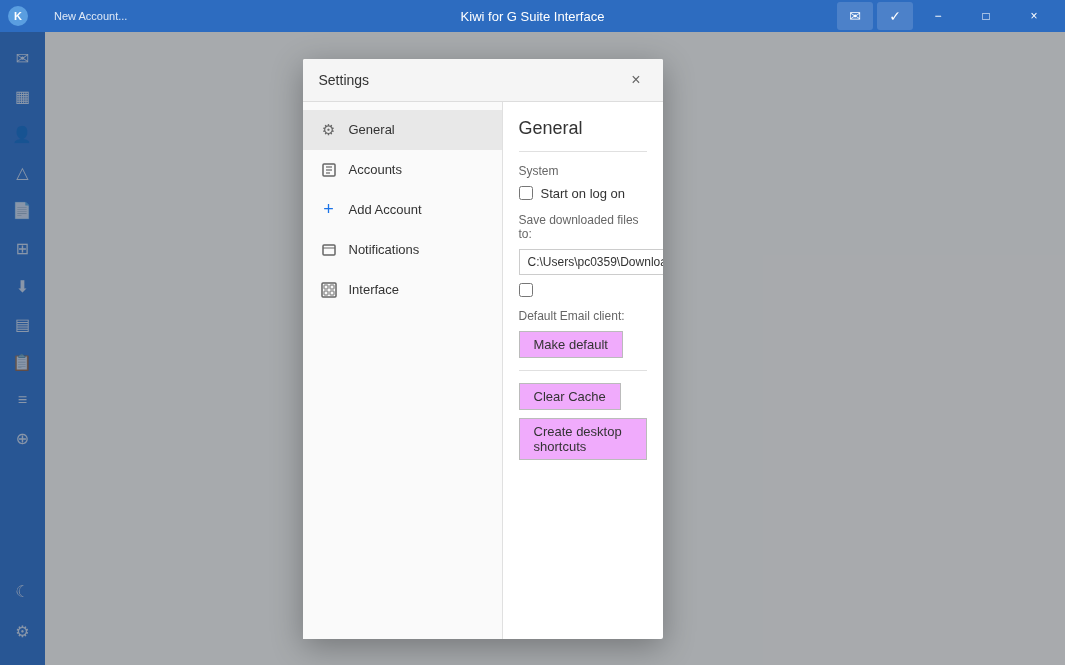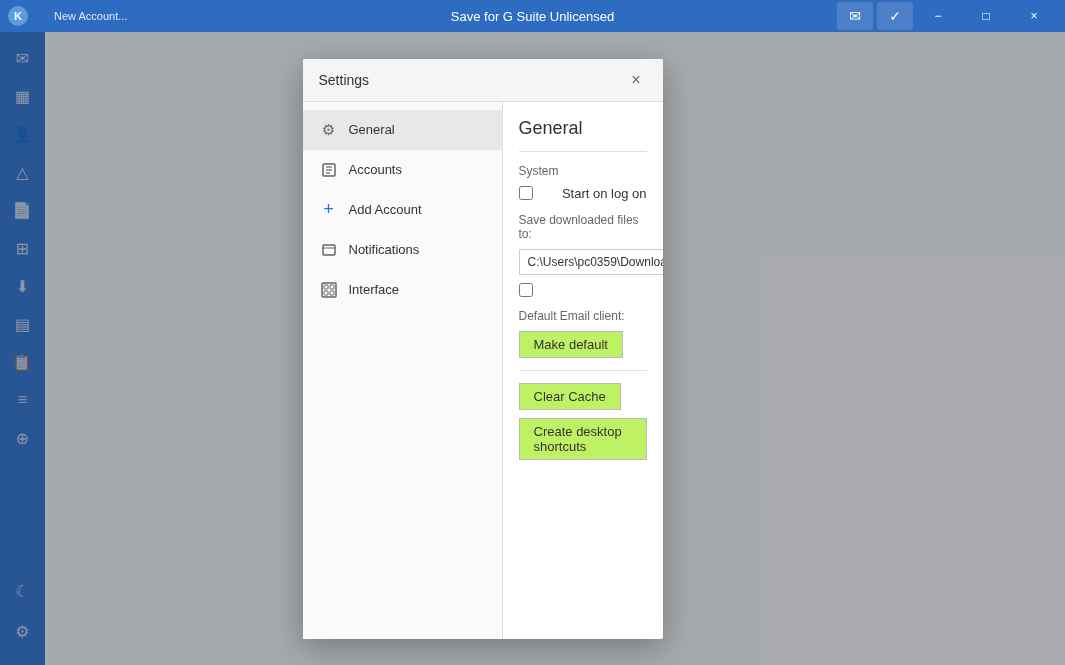--- a/index.html
+++ b/index.html
@@ -261,25 +261,24 @@
     .section-label {
       font-size: 12px;
       color: #666;
       margin-bottom: 8px;
       font-weight: 400;
     }
 
     .checkbox-row {
       display: flex;
       align-items: center;
-      gap: 17px;
+      gap: 8px;
       margin-bottom: 8px;
       color: #333;
       font-size: 13px;
-      justify-content: space-between;
     }
 
     .checkbox-row input[type="checkbox"] {
       width: 14px;
       height: 14px;
       accent-color: #1a73e8;
       flex-shrink: 0;
     }
 
     .file-row {
@@ -294,21 +293,21 @@
       border: 1px solid #ccc;
       padding: 4px 8px;
       font-size: 12px;
       color: #333;
       background: white;
       height: 26px;
     }
 
     .btn-action {
       padding: 5px 14px;
-      background: #bef264;
+      background: #f0abfc;
       border: 1px solid #bbb;
       cursor: pointer;
       font-size: 13px;
       color: #333;
       display: block;
       margin-bottom: 8px;
       text-align: left;
     }
 
     
@@ -340,21 +339,21 @@
 </head>
 <body>
 
 <div class="app-window">
 
   <div class="title-bar">
     <div class="title-bar-left">
       <div class="title-bar-icon">K</div>
       <span class="title-bar-text">New Account...</span>
     </div>
-    <span class="title-bar-center">Save for G Suite Unlicensed</span>
+    <span class="title-bar-center">Kiwi for G Suite Interface</span>
     <div class="title-bar-controls">
       <div class="title-bar-actions">
         <button class="action-btn">✉</button>
         <button class="action-btn">✓</button>
       </div>
       <button class="title-btn">−</button>
       <button class="title-btn">□</button>
       <button class="title-btn close">×</button>
     </div>
   </div>

